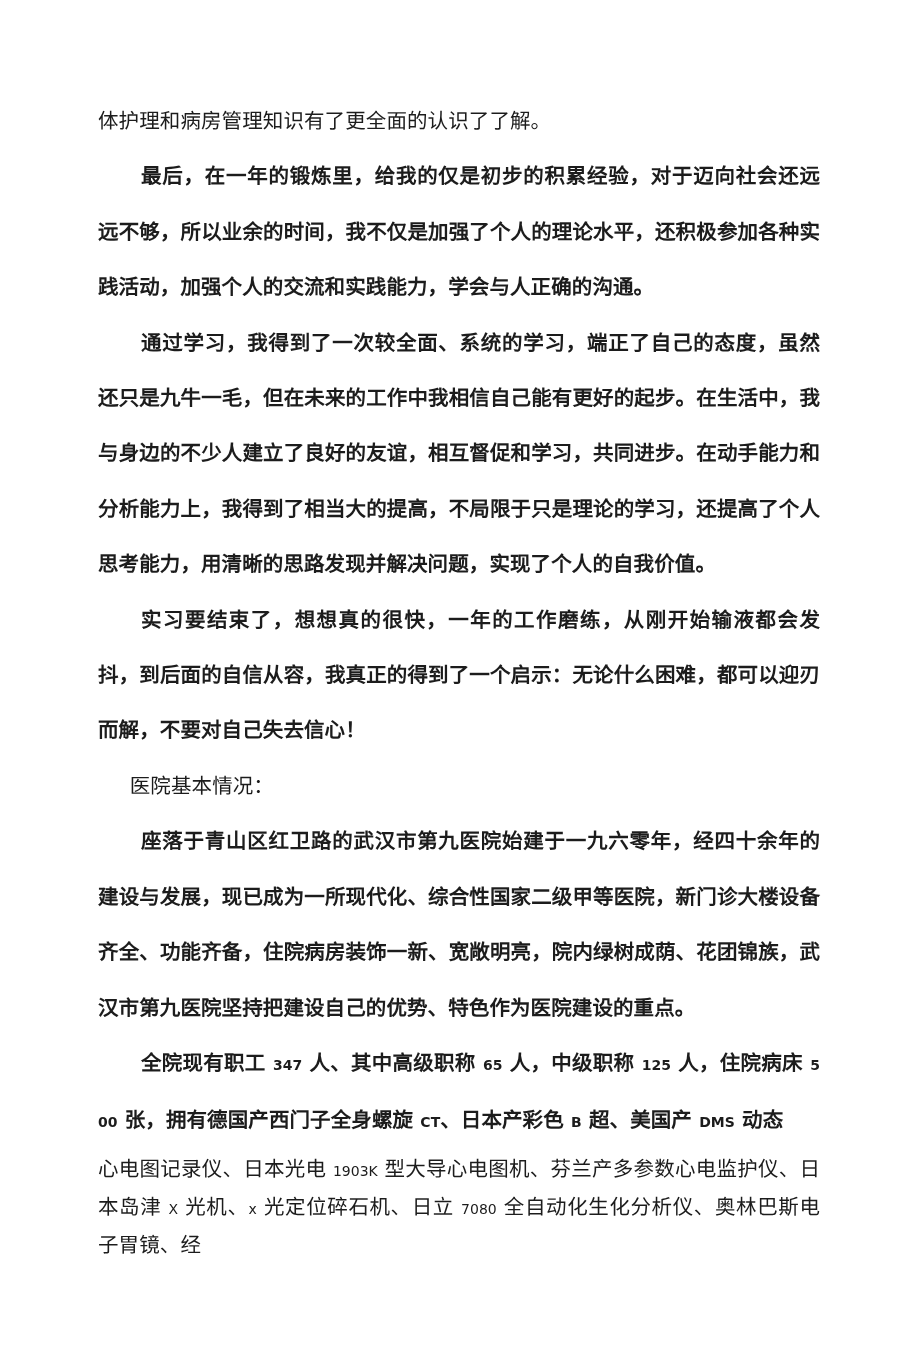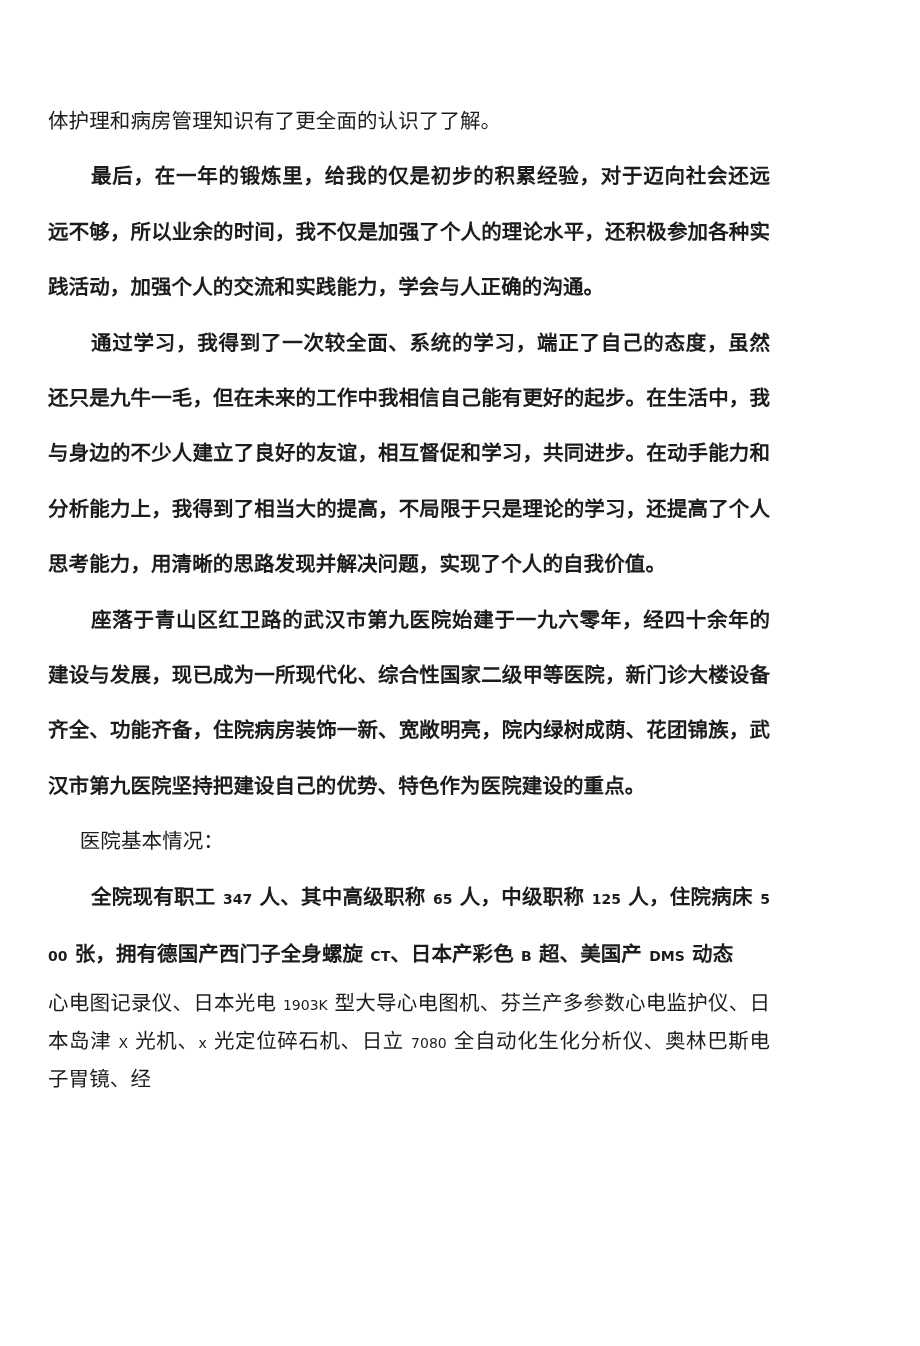--- a/index.html
+++ b/index.html
@@ -16,21 +16,21 @@
     color: #1a1a1a;
     -webkit-font-smoothing: antialiased;
   }
 
   #page {
     position: relative;
     width: 920px;
     height: 1346px;
     background: #ffffff;
     box-sizing: border-box;
-    padding: 94px 100px 0 48px;
+    padding: 94px 100px 0 98px;
   }
 
   .doc-body {
     width: 722px;
   }
 
   
   p.para {
     margin: 0;
     font-size: 20.5px;
@@ -69,24 +69,25 @@
 
 <div id="page">
   <div class="doc-body">
 
     <p class="para">体护理和病房管理知识有了更全面的认识了了解。</p>
 
     <p class="para indent">最后，在一年的锻炼里，给我的仅是初步的积累经验，对于迈向社会还远远不够，所以业余的时间，我不仅是加强了个人的理论水平，还积极参加各种实践活动，加强个人的交流和实践能力，学会与人正确的沟通。</p>
 
     <p class="para indent">通过学习，我得到了一次较全面、系统的学习，端正了自己的态度，虽然还只是九牛一毛，但在未来的工作中我相信自己能有更好的起步。在生活中，我与身边的不少人建立了良好的友谊，相互督促和学习，共同进步。在动手能力和分析能力上，我得到了相当大的提高，不局限于只是理论的学习，还提高了个人思考能力，用清晰的思路发现并解决问题，实现了个人的自我价值。</p>
 
+    <p class="para indent">实习要结束了，想想真的很快，一年的工作磨练，从刚开始输液都会发抖，到后面的自信从容，我真正的得到了一个启示：无论什么困难，都可以迎刃而解，不要对自己失去信心！</p>
 
 
+    <p class="para indent-sm">医院基本情况：</p>
+
     <p class="para indent">座落于青山区红卫路的武汉市第九医院始建于一九六零年，经四十余年的建设与发展，现已成为一所现代化、综合性国家二级甲等医院，新门诊大楼设备齐全、功能齐备，住院病房装饰一新、宽敞明亮，院内绿树成荫、花团锦族，武汉市第九医院坚持把建设自己的优势、特色作为医院建设的重点。</p>
-
-    <p class="para indent-sm">医院基本情况：</p>
 
     <p class="para indent">全院现有职工 <span class="lat">347</span> 人、其中高级职称 <span class="lat">65</span> 人，中级职称 <span class="lat">125</span> 人，住院病床 <span class="lat">500</span> 张，拥有德国产西门子全身螺旋 <span class="lat">CT</span>、日本产彩色 <span class="lat">B</span> 超、美国产 <span class="lat">DMS</span> 动态</p>
 
     <p class="para tight">心电图记录仪、日本光电 <span class="lat">1903K</span> 型大导心电图机、芬兰产多参数心电监护仪、日本岛津 <span class="lat">X</span> 光机、<span class="lat">x</span> 光定位碎石机、日立 <span class="lat">7080</span> 全自动化生化分析仪、奥林巴斯电子胃镜、经</p>
 
   </div>
 </div>
 
 </body></html>

